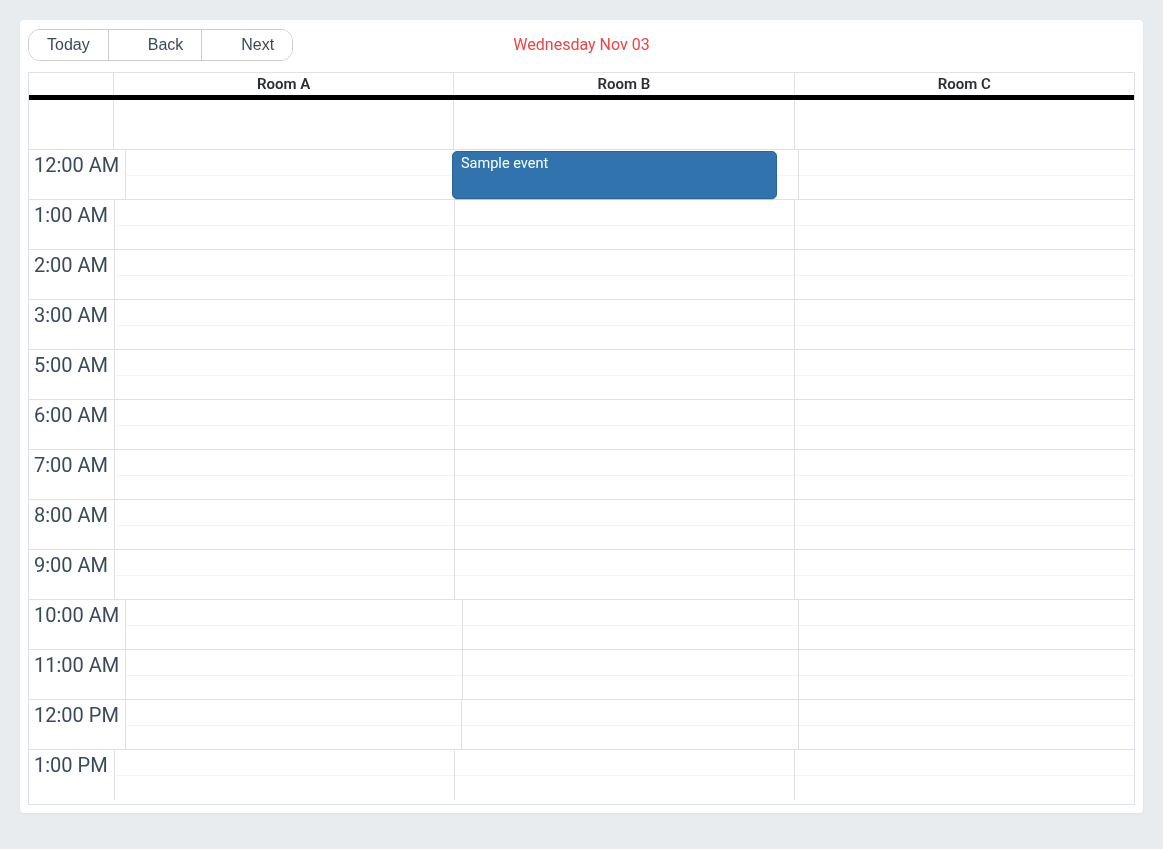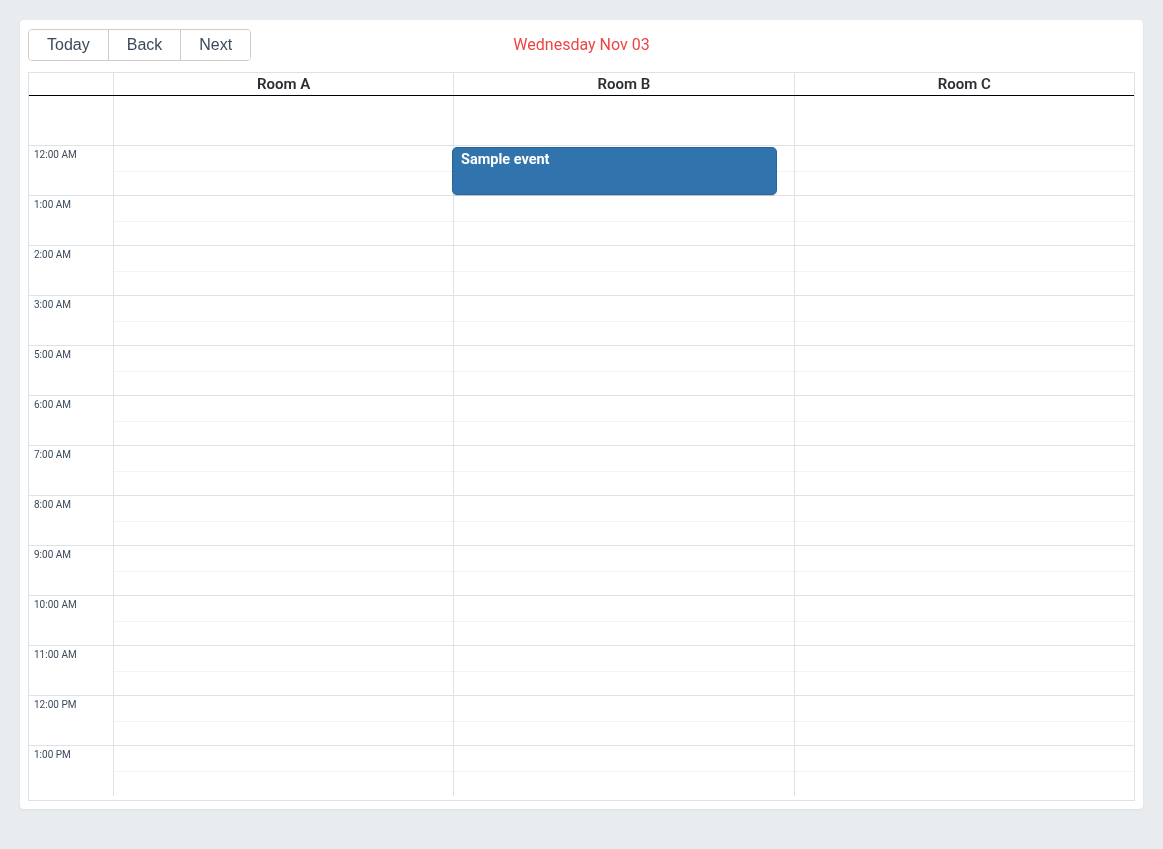--- a/index.html
+++ b/index.html
@@ -19,22 +19,23 @@
   .toolbar {
     display: flex;
     align-items: center;
     margin-bottom: 10px;
     position: relative;
     height: 34px;
   }
   .btn-group {
     display: inline-flex;
     border: 1px solid #ccc;
-    border-radius: 4px;
+    border-radius: 12px;
     overflow: hidden;
+    gap: 21px;
   }
   .btn {
     background: #fff;
     border: none;
     padding: 6px 18px;
     font-size: 16px;
     color: #3b4a5a;
     cursor: pointer;
     border-right: 1px solid #ccc;
   }
@@ -47,21 +48,21 @@
     line-height: 34px;
     font-size: 16px;
     color: #ef4444;
   }
   .calendar {
     border: 1px solid #dee2e6;
     overflow: hidden;
   }
   .header-row {
     display: flex;
-    border-bottom: 1px solid #000000;
+    border-bottom: 5px solid #000000;
   }
   .gutter-head {
     flex: 0 0 84px;
   }
   .res-head {
     flex: 1;
     text-align: center;
     font-weight: 600;
     padding: 2px 0;
     border-left: 1px solid #dee2e6;
@@ -84,21 +85,21 @@
     overflow-x: hidden;
   }
   .time-row {
     display: flex;
     height: 50px;
     border-bottom: 1px solid #dee2e6;
   }
   .time-row:last-child { border-bottom: none; }
   .time-gutter {
     flex: 0 0 84px;
-    font-size: 10px;
+    font-size: 20px;
     color: #3b4a5a;
     padding: 3px 6px 0 5px;
     white-space: nowrap;
   }
   .time-cell {
     flex: 1;
     border-left: 1px solid #dee2e6;
     position: relative;
   }
   .time-cell::before {
@@ -113,21 +114,21 @@
     position: absolute;
     left: 88px;
     width: 318px;
     top: 0;
     height: 48px;
     background: #3174ad;
     color: #fff;
     border-radius: 5px;
     padding: 3px 8px;
     font-size: 14.5px;
-    font-weight: 700;
+    font-weight: 400;
     cursor: pointer;
     box-shadow: 0 1px 1px rgba(0,0,0,0.15);
     border: 1px solid #2a6595;
   }
   
   .scroll-area::-webkit-scrollbar { width: 10px; }
   .scroll-area::-webkit-scrollbar-track { background: #f7f9fa; }
   .scroll-area::-webkit-scrollbar-thumb { background: #b9bfc6; border-radius: 5px; }
 </style>
 </head>

